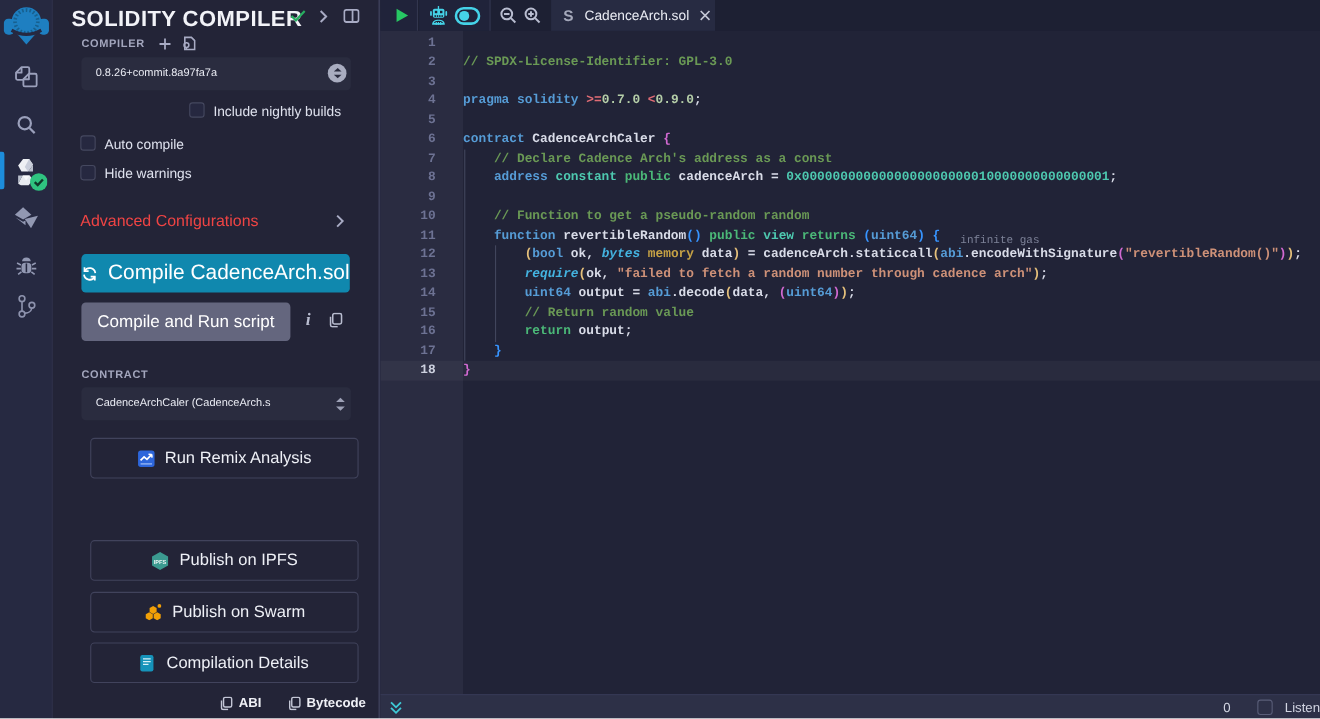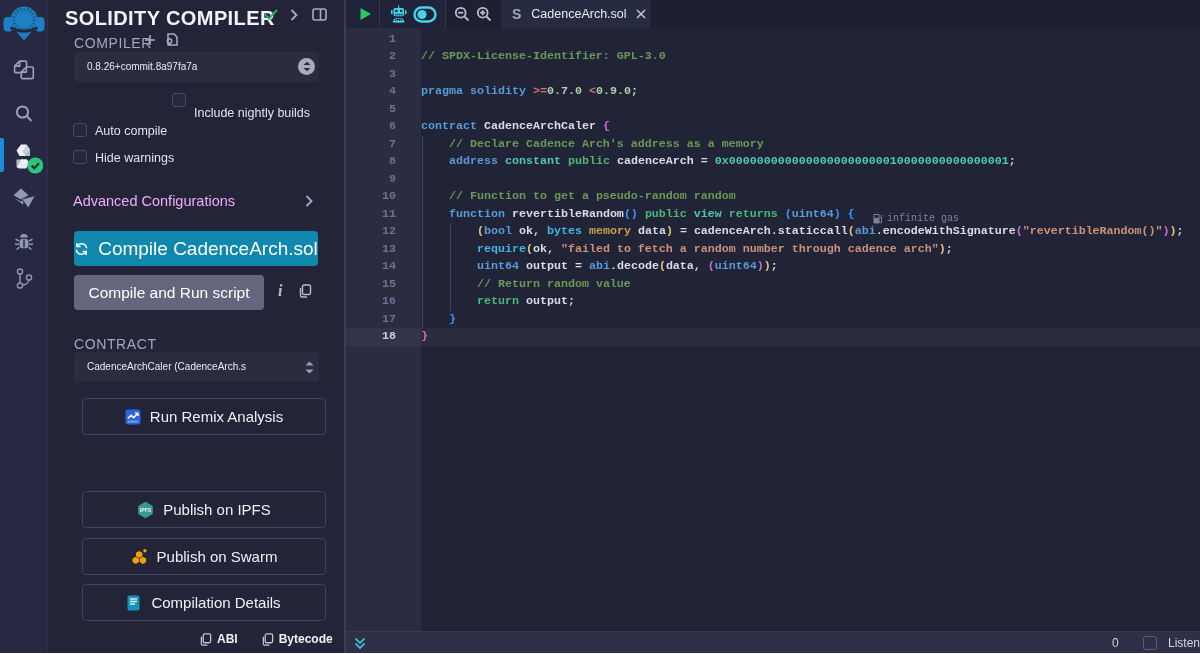--- a/index.html
+++ b/index.html
@@ -7,49 +7,49 @@
 body { position:relative; background:#222336; font-family:"Liberation Sans",sans-serif; -webkit-font-smoothing:antialiased; }
 .abs { position:absolute; }
 
 #iconbar { left:0; top:0; width:48px; height:654px; background:#262941; border-right:1px solid #2e3149; }
 #iconbar svg { position:absolute; left:50%; transform:translateX(-50%); }
 #activebar { left:0; top:138px; width:4px; height:34px; background:#1d8ddb; border-radius:0 2px 2px 0; }
 
 #panel { left:48px; top:0; width:296px; height:654px; background:#232437; }
 #paneldrag { left:344px; top:0; width:2px; height:654px; background:#3a3d56; }
 .phead { position:absolute; left:17px; top:7px; font-size:20px; font-weight:600; letter-spacing:.4px; color:#f2f3f8; }
-.label { position:absolute; font-size:14px; font-weight:400; letter-spacing:.6px; color:#a3a6bd; }
+.label { position:absolute; font-size:10px; font-weight:700; letter-spacing:.6px; color:#a3a6bd; }
 .select { position:absolute; left:26px; width:245px; height:30px; background:#2a2c3f; border-radius:4px; color:#e9ebf3; font-size:10px; line-height:30px; padding-left:13px; white-space:nowrap; overflow:hidden; }
 .cb { position:absolute; width:14px; height:14px; border:1px solid #45485f; border-radius:3px; background:#262840; }
 .cbl { position:absolute; font-size:12.5px; color:#dfe2ee; }
 #btncompile { position:absolute; left:26px; top:231px; width:244px; height:35px; background:#1088ae; border-radius:4px; color:#fff; font-size:19px; display:flex; align-items:center; justify-content:center; gap:9px; }
 #btnscript { position:absolute; left:26px; top:275px; width:190px; height:35px; background:#64667e; border-radius:4px; color:#fff; font-size:15.5px; font-weight:400; display:flex; align-items:center; justify-content:center; }
 .obtn { position:absolute; left:34px; width:244px; height:37px; border:1px solid #41435c; border-radius:4px; color:#eef0f6; font-size:15px; display:flex; align-items:center; justify-content:center; gap:9px; }
 
 #main { left:346px; top:0; width:854px; height:654px; background:#212337; }
 #tabbar { position:absolute; left:0; top:0; width:854px; height:28px; background:#1d2033; }
 #gutterbg { position:absolute; left:0; top:28px; width:75px; height:603px; background:#2a2c41; }
 #curline { position:absolute; left:0px; top:328px; width:854px; height:17.5px; background:rgba(255,255,255,0.04); }
 pre.code { position:absolute; font-family:"Liberation Mono",monospace; font-size:11.67px; line-height:17.5px; font-weight:700; }
 #lnums { right: calc(854px - 50px); top:30.5px; text-align:right; color:#6d7293; font-weight:700; }
 #codebody { left:75px; top:30.5px; color:#d9dce8; }
 .c { color:#6A9955; } 
 .k { color:#569CD6; } 
 .t { color:#4EC9B0; } 
 .g { color:#4bb878; } 
-.cy { color:#44b3e0; } 
+.cy { color:#44b3e0;font-style:italic; } 
 .mm { color:#c5a145; } 
 .n { color:#B5CEA8; } 
 .s { color:#CE9178; } 
 .r { color:#e06c75; } 
 .b0 { color:#d169d1; } 
 .b1 { color:#3794FF; } 
 .b2 { color:#e5c07b; } 
 .guide { position:absolute; width:1px; background:rgba(150,158,190,0.28); }
-#gaswidget { position:absolute; left:527px; top:209.5px; height:14px; color:#7d8298; font-family:"Liberation Mono",monospace; font-size:10px; display:flex; align-items:flex-end; gap:4px; }
+#gaswidget { position:absolute; left:527px; top:209.5px; height:14px; color:#7d8298; font-family:"Liberation Mono",monospace; font-size:10px; display:flex; align-items:flex-start; gap:4px;flex-direction:column; }
 
 #terminal { position:absolute; left:0; top:631px; width:854px; height:23px; background:#2d3047; border-top:1px solid #363955; color:#d2d5e2; font-size:12px; }
 #whiteline { left:0; top:652.6px; width:1200px; height:1.4px; background:#fbfbfb; }
 </style>
 </head>
 <body>
 <div class="abs" id="panel">
   <div class="phead">SOLIDITY COMPILER</div>
   <svg style="position:absolute;left:216px;top:9px" width="14" height="11" viewBox="0 0 14 11">
       <path d="M1 5.5 L5 9.5 L13 1" stroke="#27ae60" stroke-width="2" fill="none"></path>
@@ -70,26 +70,26 @@
       <circle cx="5.5" cy="9" r="2.2" stroke="#a8abc4" stroke-width="1.4" fill="none"></circle>
       <path d="M5.5 11.2 V13.5" stroke="#a8abc4" stroke-width="1.4"></path>
     </svg>
   <div class="select" style="top:52px;">0.8.26+commit.8a97fa7a</div>
   <div style="position:absolute;left:250px;top:58px;width:17px;height:17px;border-radius:50%;background:#a9adc0;"></div>
   <svg style="position:absolute;left:253.5px;top:61px" width="10" height="11" viewBox="0 0 10 11">
       <path d="M1.5 4 L5 0.8 L8.5 4 Z" fill="#2a2c3f"></path>
       <path d="M1.5 7 L5 10.2 L8.5 7 Z" fill="#2a2c3f"></path>
     </svg>
   <div class="cb" style="left:124px; top:93px;"></div>
-  <div class="cbl" style="left:146px; top:94px;margin-top:12px;">Include nightly builds</div>
+  <div class="cbl" style="left:146px; top:94px;">Include nightly builds</div>
   <div class="cb" style="left:25px; top:123px;"></div>
   <div class="cbl" style="left:47px; top:124px;">Auto compile</div>
   <div class="cb" style="left:25px; top:150px;"></div>
   <div class="cbl" style="left:47px; top:151px;">Hide warnings</div>
-  <div style="position:absolute;left:25px;top:193px;font-size:14.5px;color:#f0abfc;">Advanced Configurations</div>
+  <div style="position:absolute;left:25px;top:193px;font-size:14.5px;color:#ef4444;">Advanced Configurations</div>
   <svg style="position:absolute;left:257px;top:195px" width="8" height="12" viewBox="0 0 8 12">
       <path d="M1.5 1 L6.5 6 L1.5 11" stroke="#a8abc4" stroke-width="1.8" fill="none"></path>
     </svg>
   <div id="btncompile">
     <svg width="15" height="14" viewBox="0 0 16 14">
         <path d="M13.5 6.2 A5.6 5.6 0 0 0 3.2 4.0" stroke="#fff" stroke-width="1.7" fill="none"></path>
         <path d="M3 0.5 V4.4 H7" stroke="#fff" stroke-width="1.7" fill="none"></path>
         <path d="M2.5 7.8 A5.6 5.6 0 0 0 12.8 10" stroke="#fff" stroke-width="1.7" fill="none"></path>
         <path d="M13 13.5 V9.6 H9" stroke="#fff" stroke-width="1.7" fill="none"></path>
       </svg>
@@ -292,21 +292,21 @@
 15
 16
 17
 <span style="color:#ccd0de">18</span></pre>
   <pre class="code" id="codebody"> 
 <span class="c">// SPDX-License-Identifier: GPL-3.0</span>
 
 <span class="k">pragma</span> <span class="k">solidity</span> <span class="r">&gt;=</span><span class="n">0.7.0</span> <span class="r">&lt;</span><span class="n">0.9.0</span>;
 
 <span class="k">contract</span> CadenceArchCaler <span class="b0">{</span>
-    <span class="c">// Declare Cadence Arch's address as a memory</span>
+    <span class="c">// Declare Cadence Arch's address as a const</span>
     <span class="k">address</span> <span class="t">constant</span> <span class="g">public</span> cadenceArch = <span class="t">0x0000000000000000000000010000000000000001</span>;
 
     <span class="c">// Function to get a pseudo-random random</span>
     <span class="k">function</span> revertibleRandom<span class="b1">()</span> <span class="g">public</span> <span class="t">view</span> <span class="g">returns</span> <span class="b1">(</span><span class="k">uint64</span><span class="b1">)</span> <span class="b1">{</span>
         <span class="b2">(</span><span class="k">bool</span> ok, <span class="cy">bytes</span> <span class="mm">memory</span> data<span class="b2">)</span> = cadenceArch.staticcall<span class="b2">(</span><span class="k">abi</span>.encodeWithSignature<span class="b0">(</span><span class="s">"revertibleRandom()"</span><span class="b0">)</span><span class="b2">)</span>;
         <span class="cy">require</span><span class="b2">(</span>ok, <span class="s">"failed to fetch a random number through cadence arch"</span><span class="b2">)</span>;
         <span class="k">uint64</span> output = <span class="k">abi</span>.decode<span class="b2">(</span>data, <span class="b0">(</span><span class="k">uint64</span><span class="b0">)</span><span class="b2">)</span>;
         <span class="c">// Return random value</span>
         <span class="g">return</span> output;
     <span class="b1">}</span>

